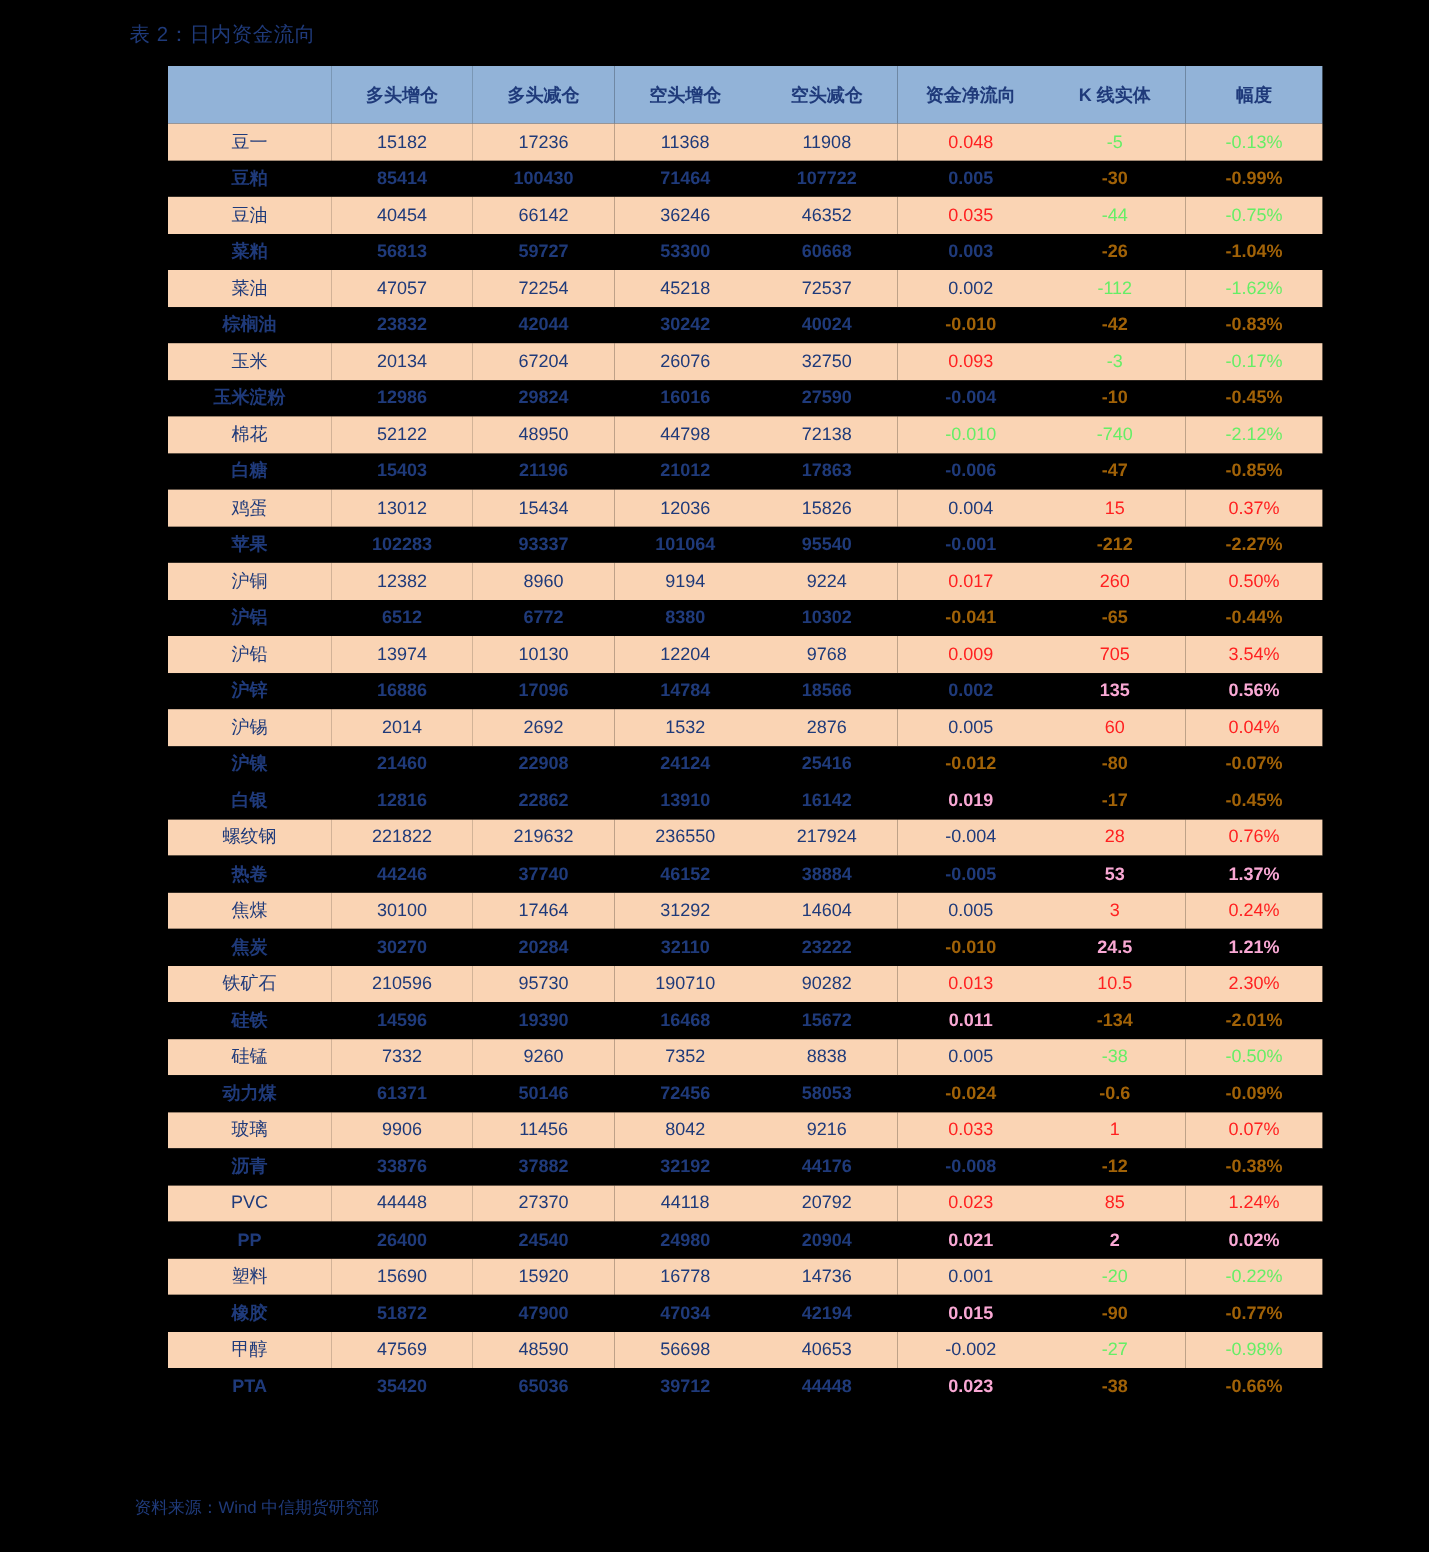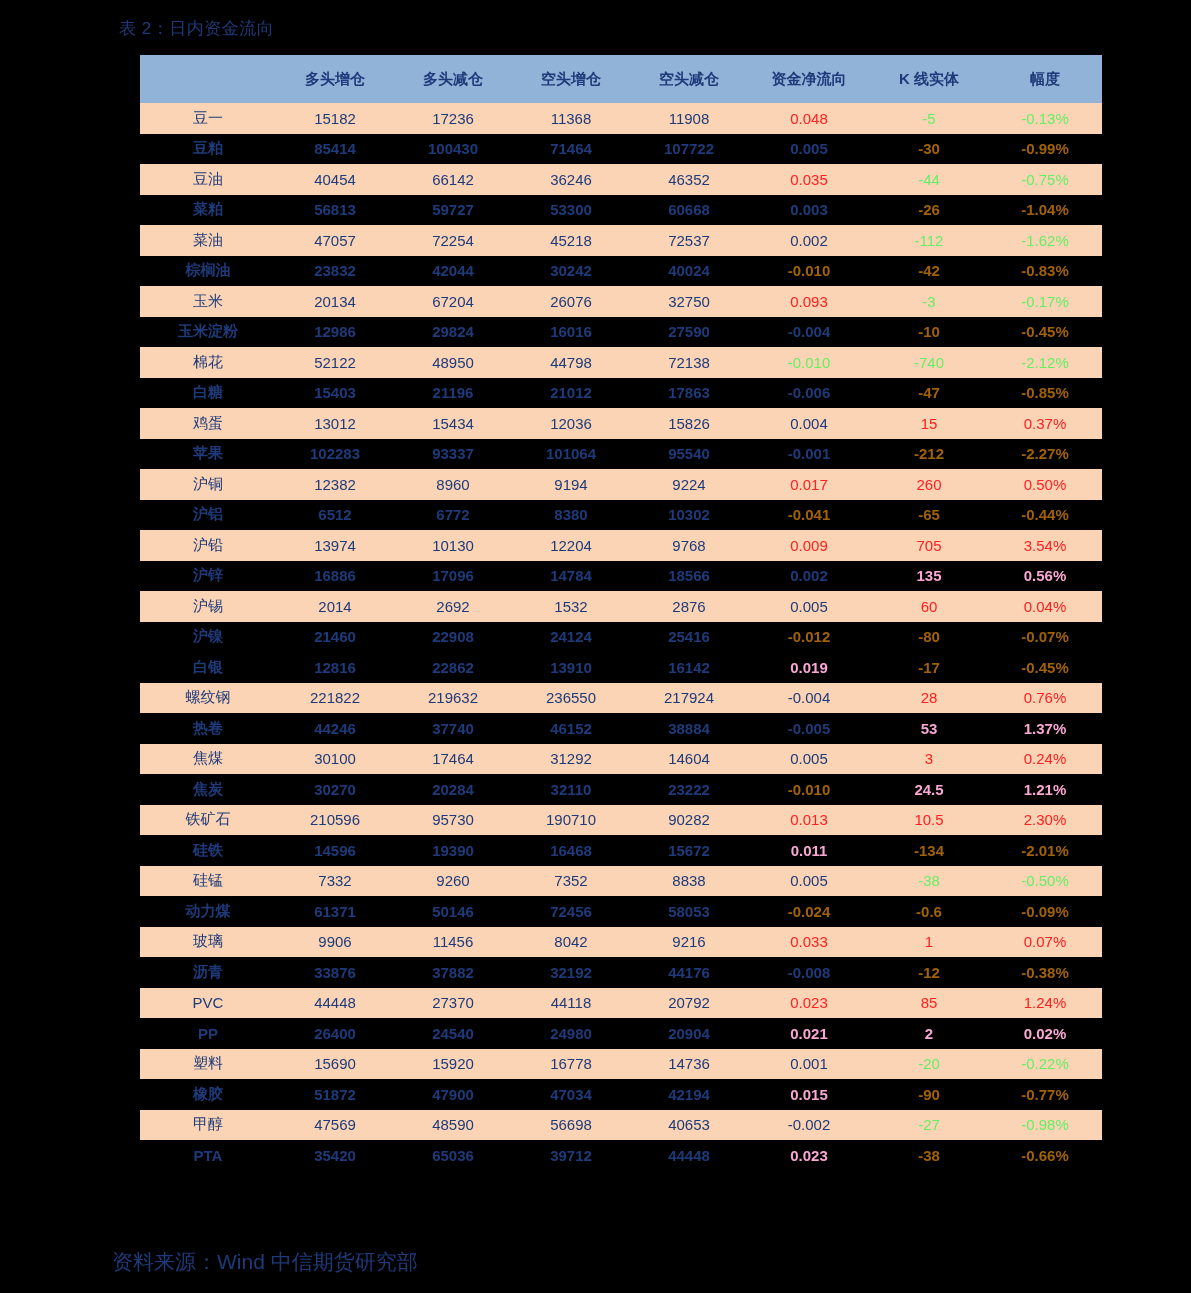--- a/index.html
+++ b/index.html
@@ -10,21 +10,21 @@
   body {
     width: 1191px;
     height: 1293px;
     font-family: "Liberation Sans", "DejaVu Sans", sans-serif;
     overflow: hidden;
     position: relative;
   }
 
   #caption {
     position: absolute;
-    left: 119px;
+    left: 108px;
     top: 17px;
     font-size: 17px;
     color: #1f3a7a;
     letter-spacing: 0.5px;
     white-space: nowrap;
   }
 
   #table-wrap {
     position: absolute;
     left: 140px;
@@ -78,21 +78,21 @@
 
   tbody tr.band-peach td.v-green { color: #66ee66; }
   tbody tr.band-peach td.v-red   { color: #ff2020; }
 
   td.name-cell { color: #1f3a7a; }
 
   #source {
     position: absolute;
     left: 112px;
     top: 1248px;
-    font-size: 21px;
+    font-size: 14px;
     color: #1f3a7a;
     white-space: nowrap;
   }
 </style>
 </head>
 <body>
 
 <div id="caption">表 2：日内资金流向</div>
 
 <div id="table-wrap">

